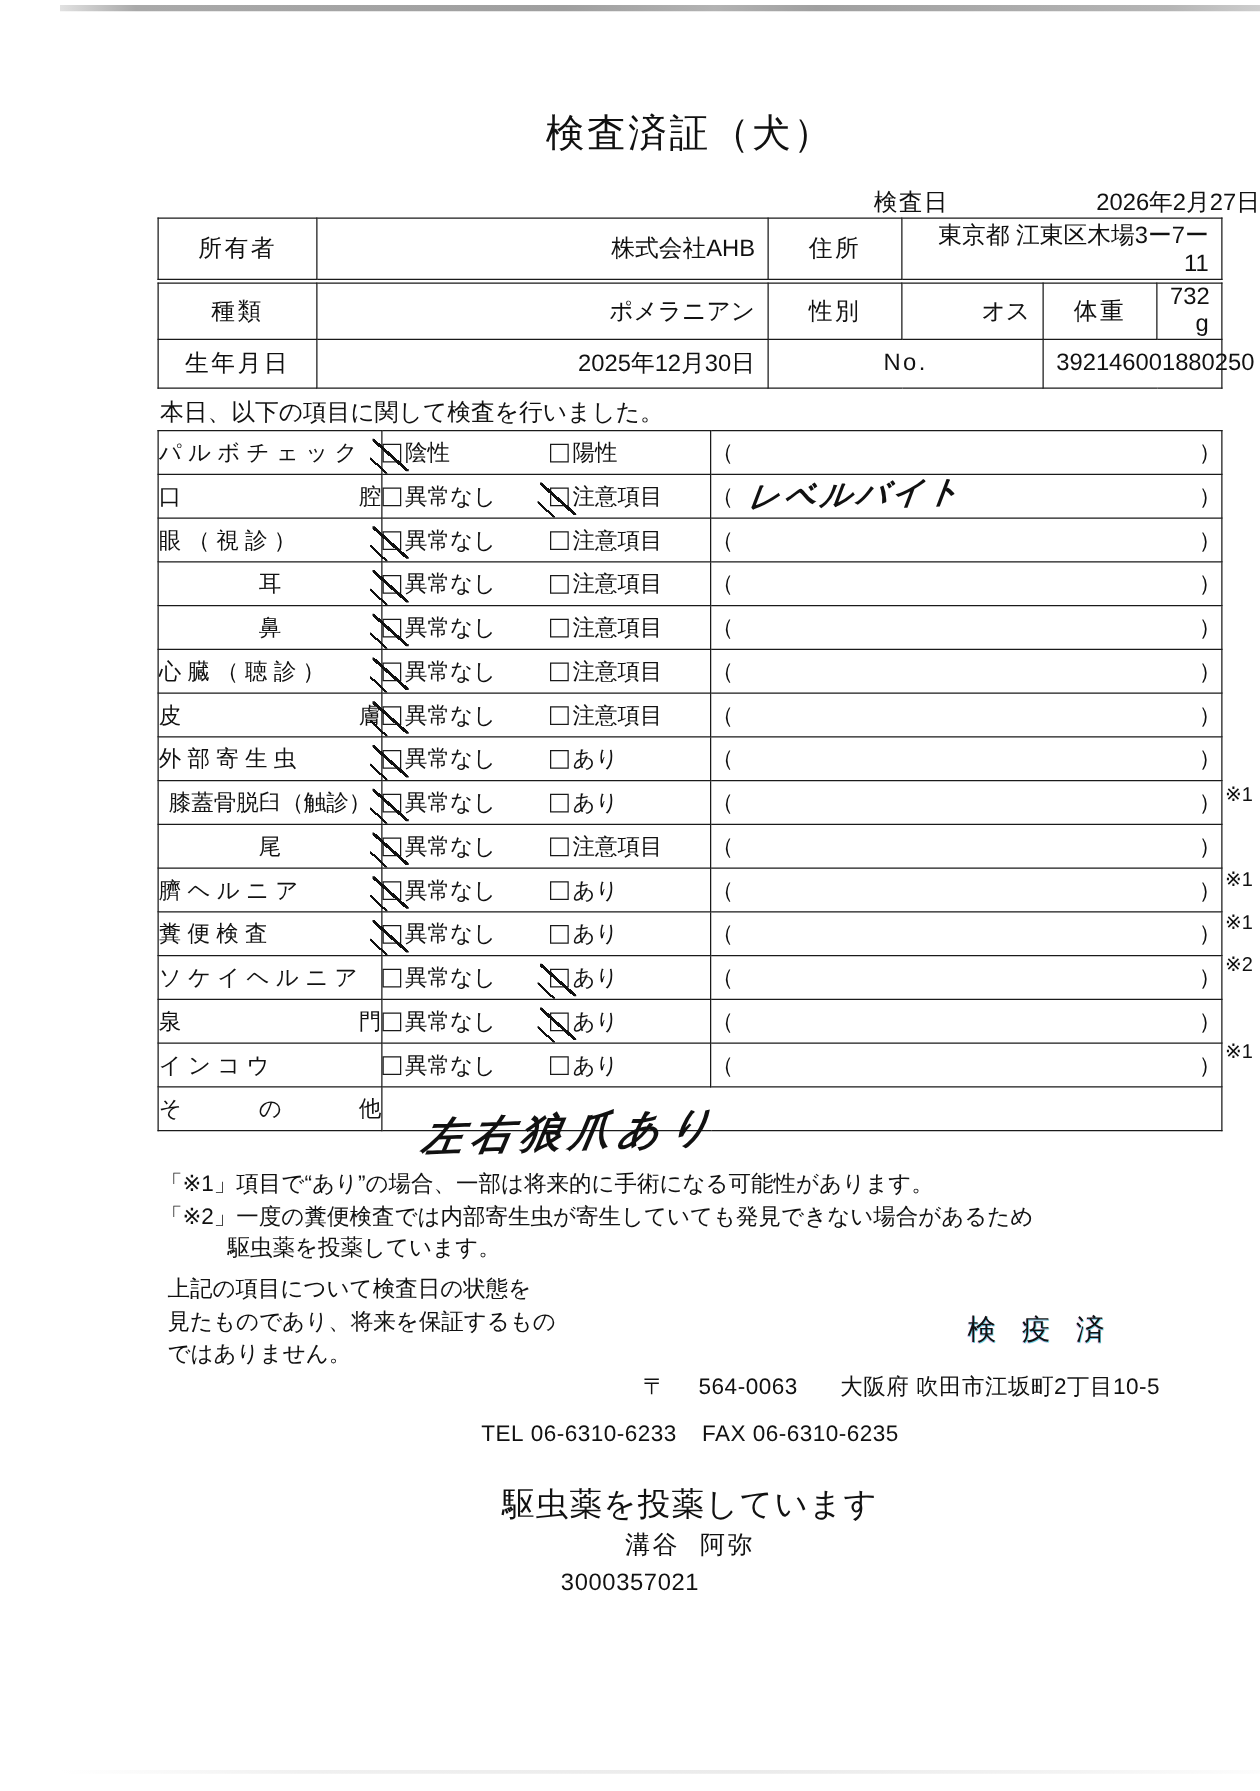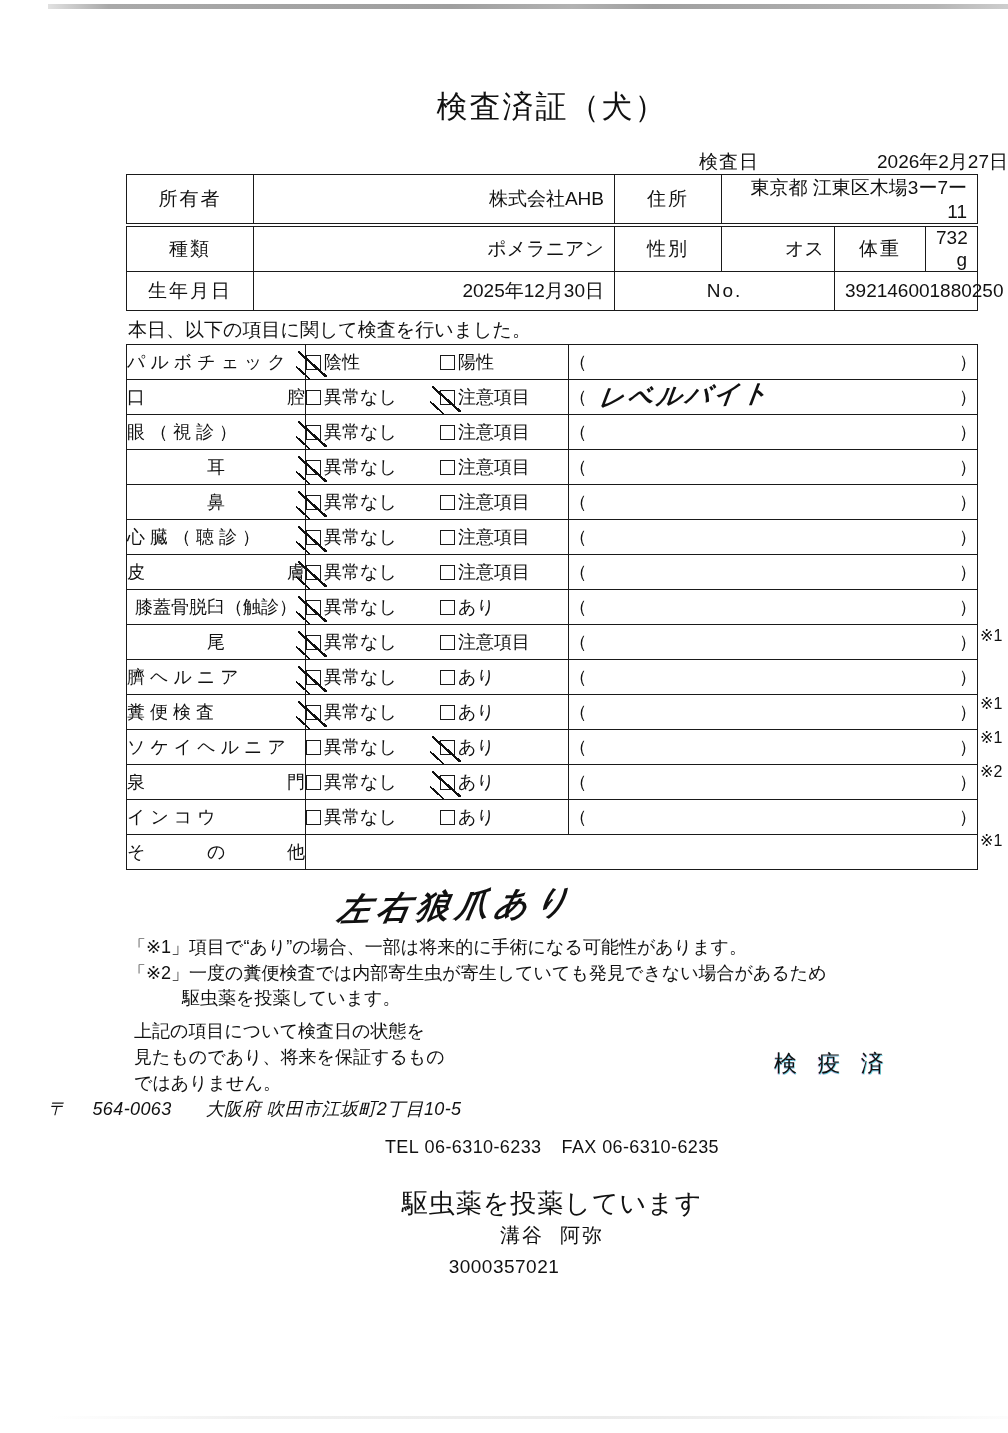--- a/index.html
+++ b/index.html
@@ -217,24 +217,23 @@
     font-size: 23px;
     letter-spacing: 7px;
     font-weight: 500;
     text-shadow: 0.6px 1.2px 0 rgba(0,190,210,.55), -0.6px 1.2px 0 rgba(210,0,190,.22);
   }
 
   
   .addr {
     position: absolute;
     top: 1093px; left: 0; width: 880px;
-    text-align: left;
+    text-align: right;
     font-size: 18px;
     letter-spacing: 0.4px;
-    font-style: italic;
   }
   .addr .zip-sp { display: inline-block; width: 26px; }
   .addr .mid-sp { display: inline-block; width: 34px; }
   .tel {
     position: absolute;
     top: 1133px; left: 0; width: 1008px;
     text-align: center;
     font-size: 18px;
     letter-spacing: 0.4px;
   }
@@ -501,20 +500,47 @@
             <div class="paren-row">
               <span>（</span>
               <span class="note-hand"></span>
               <span style="flex: 1 1 0%;"></span>
               <span>）</span>
             </div>
           </td>
         </tr>
         <tr>
           <td class="c-label">
+            <div class="spread">
+              <span>外 部 寄 生 虫</span>
+            </div>
+          </td>
+          <td class="c-opts">
+            <div class="opt-wrap">
+              <span class="opt first">
+                <span class="box checked"></span>
+                <span>異常なし</span>
+              </span>
+              <span class="opt ">
+                <span class="box"></span>
+                <span>あり</span>
+              </span>
+            </div>
+          </td>
+          <td class="c-paren">
+            <div class="paren-row">
+              <span>（</span>
+              <span class="note-hand"></span>
+              <span style="flex: 1 1 0%;"></span>
+              <span>）</span>
+            </div>
+          </td>
+        </tr>
+        <tr>
+          <td class="c-label">
             <div class="spread center">
               <span>膝蓋骨脱臼（触診）</span>
             </div>
           </td>
           <td class="c-opts">
             <div class="opt-wrap">
               <span class="opt first">
                 <span class="box checked"></span>
                 <span>異常なし</span>
               </span>

